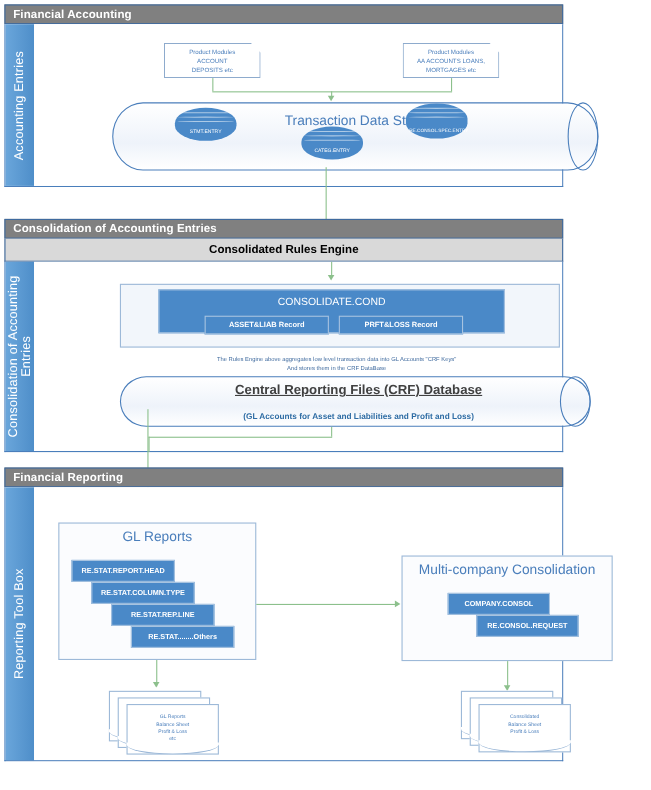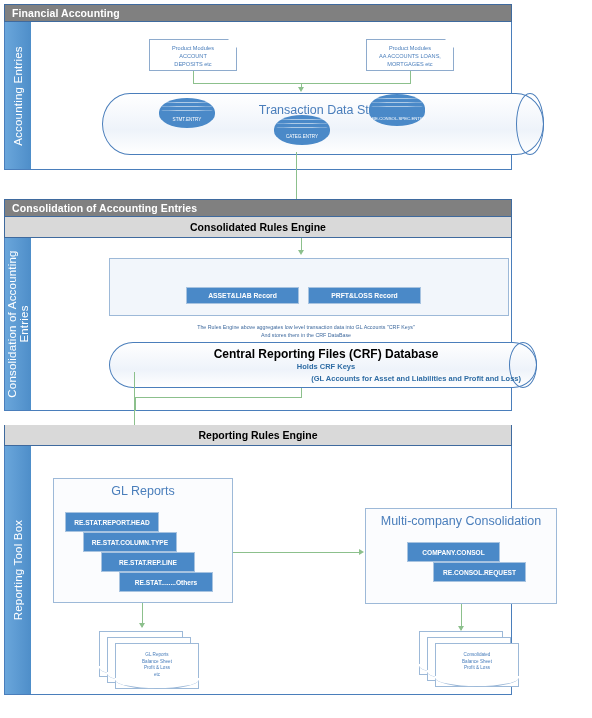--- a/index.html
+++ b/index.html
@@ -156,23 +156,23 @@
     font-size: 12.5px;
     text-align: center;
   }
 
   .cap-note {
     color: #3f6a9e;
     font-size: 5.3px;
     text-align: center;
     line-height: 8px;
   }
-  .crf-t1 { color:#000000; font-size:12px; font-weight:bold; text-align:center; }
+  .crf-t1 { color:#404040; font-size:12px; font-weight:bold; text-align:center;text-decoration:underline; }
   .crf-t2 { color:#2e6ca4; font-size:7.5px; font-weight:bold; text-align:center; }
-  .crf-t3 { color:#2e6ca4; font-size:7.5px; font-weight:bold; text-align:right; }
+  .crf-t3 { color:#2e6ca4; font-size:7.5px; font-weight:bold; text-align:center; }
 
   
   .ln { position:absolute; background:#8cc08c; }
   .lnv { width:1px; }
   .lnh { height:1px; }
   .arrow-d {
     position:absolute; width:0; height:0;
     border-left:3.5px solid transparent;
     border-right:3.5px solid transparent;
     border-top:5px solid #8cc08c;
@@ -273,48 +273,50 @@
     <div class="sec-body" style="height:173px;">
       <div class="vtab two">
         <span>Consolidation of Accounting Entries</span>
       </div>
       <div class="canvas">
 
         <div class="ln lnv" style="left:270px; top:0px; height:14px;"></div>
         <div class="arrow-d" style="left:267px; top:12px;"></div>
 
         <div class="abs panel" style="left:78px; top:20px; width:400px; height:58px;"></div>
+        <div class="abs bluebox" style="left:113px; top:25px; width:315px; height:40px; font-size:9.5px; font-weight:normal;">
+          <span style="position:relative; top:-9px;">CONSOLIDATE.COND</span>
+        </div>
         <div class="abs bluebox" style="left:155px; top:49px; width:113px; height:17px; font-size:6.8px;">
           <span>ASSET&amp;LIAB Record</span>
         </div>
         <div class="abs bluebox" style="left:277px; top:49px; width:113px; height:17px; font-size:6.8px;">
           <span>PRFT&amp;LOSS Record</span>
         </div>
 
         <div class="abs cap-note" style="left:40px; top:85px; width:470px;">The Rules Engine above aggregates low level transaction data into GL Accounts "CRF Keys"</div>
         <div class="abs cap-note" style="left:40px; top:93px; width:470px;">And stores them in the CRF DataBase</div>
 
         <div class="abs cyl-big" style="left:78px; top:104px; width:428px; height:46px; border-radius:24px / 50%;"></div>
         <div class="abs crf-t1" style="left:100px; top:109px; width:390px;">Central Reporting Files (CRF) Database</div>
-        <div class="abs crf-t2" style="left:100px; top:124px; width:390px;">Holds CRF Keys</div>
         <div class="abs crf-t3" style="left:100px; top:136px; width:390px;">(GL Accounts for Asset and Liabilities and Profit and Loss)</div>
 
         <div class="ln lnv" style="left:270px; top:150px; height:9px;"></div>
         <div class="ln lnh" style="left:104px; top:159px; width:167px;"></div>
         <div class="ln lnv" style="left:104px; top:159px; height:14px;"></div>
 
       </div>
     </div>
   </div>
 
   <div class="ln lnv" style="left:134px; top:372px; height:114px;"></div>
   <div class="arrow-d" style="left:131px; top:482px;"></div>
 
   <div class="section" style="top:425px;">
-    <div class="sec-banner">Reporting Rules Engine</div>
+    <div class="sec-title">Financial Reporting</div>
     <div class="sec-body" style="height:249px;">
       <div class="vtab">
         <span>Reporting Tool Box</span>
       </div>
       <div class="canvas">
 
         <div class="abs panel-wht" style="left:22px; top:32px; width:180px; height:125px;"></div>
         <div class="abs panel-title" style="left:22px; top:38px; width:180px;">GL Reports</div>
 
         <div class="abs bluebox" style="left:34px; top:66px; width:94px; height:20px; font-size:6.6px;">

